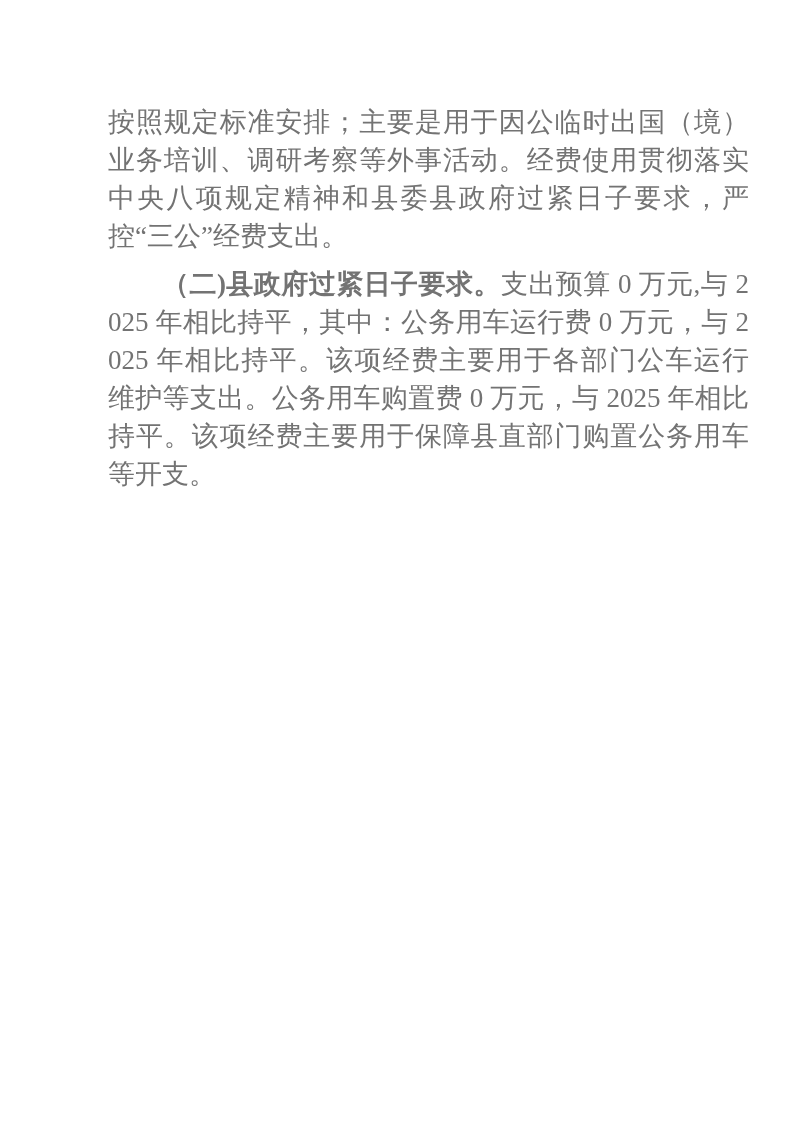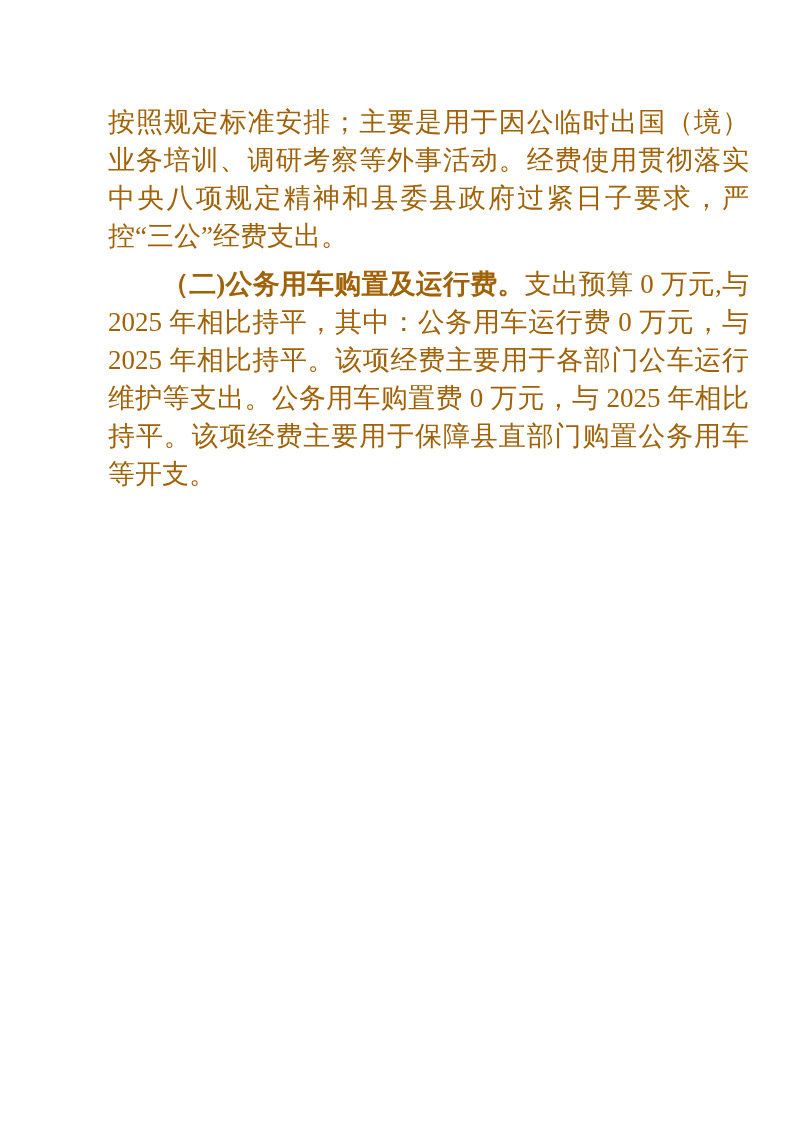--- a/index.html
+++ b/index.html
@@ -14,36 +14,36 @@
   }
   .page {
     box-sizing: border-box;
     width: 793px;
     height: 1122px;
     background: #ffffff;
     padding: 103px 44px 0 108px;
     font-family: "Liberation Serif", "DejaVu Serif", serif;
     font-size: 27px;
     line-height: 38px;
-    color: #a16207;
+    color: #737373;
     text-align: justify;
   }
   .para {
     margin: 0 0 10px 0;
     text-indent: 2em;
     word-break: break-all;
   }
   .para.no-indent {
     text-indent: 0;
   }
   .lead {
     font-weight: bold;
   }
 </style>
 </head>
 <body>
 
 <div class="page">
   <p class="para no-indent"><span>按照规定标准安排；主要是用于因公临时出国（境）业务培训、调研考察等外事活动。经费使用贯彻落实中央八项规定精神和县委县政府过紧日子要求，严控“三公”经费支出。</span></p>
 
-  <p class="para"><span class="lead">（二)公务用车购置及运行费。</span><span>支出预算 0 万元,与 2025 年相比持平，其中：公务用车运行费 0 万元，与 2025 年相比持平。该项经费主要用于各部门公车运行维护等支出。公务用车购置费 0 万元，与 2025 年相比持平。该项经费主要用于保障县直部门购置公务用车等开支。</span></p>
+  <p class="para"><span class="lead">（二)县政府过紧日子要求。</span><span>支出预算 0 万元,与 2025 年相比持平，其中：公务用车运行费 0 万元，与 2025 年相比持平。该项经费主要用于各部门公车运行维护等支出。公务用车购置费 0 万元，与 2025 年相比持平。该项经费主要用于保障县直部门购置公务用车等开支。</span></p>
 
 </div>
 
 </body></html>

